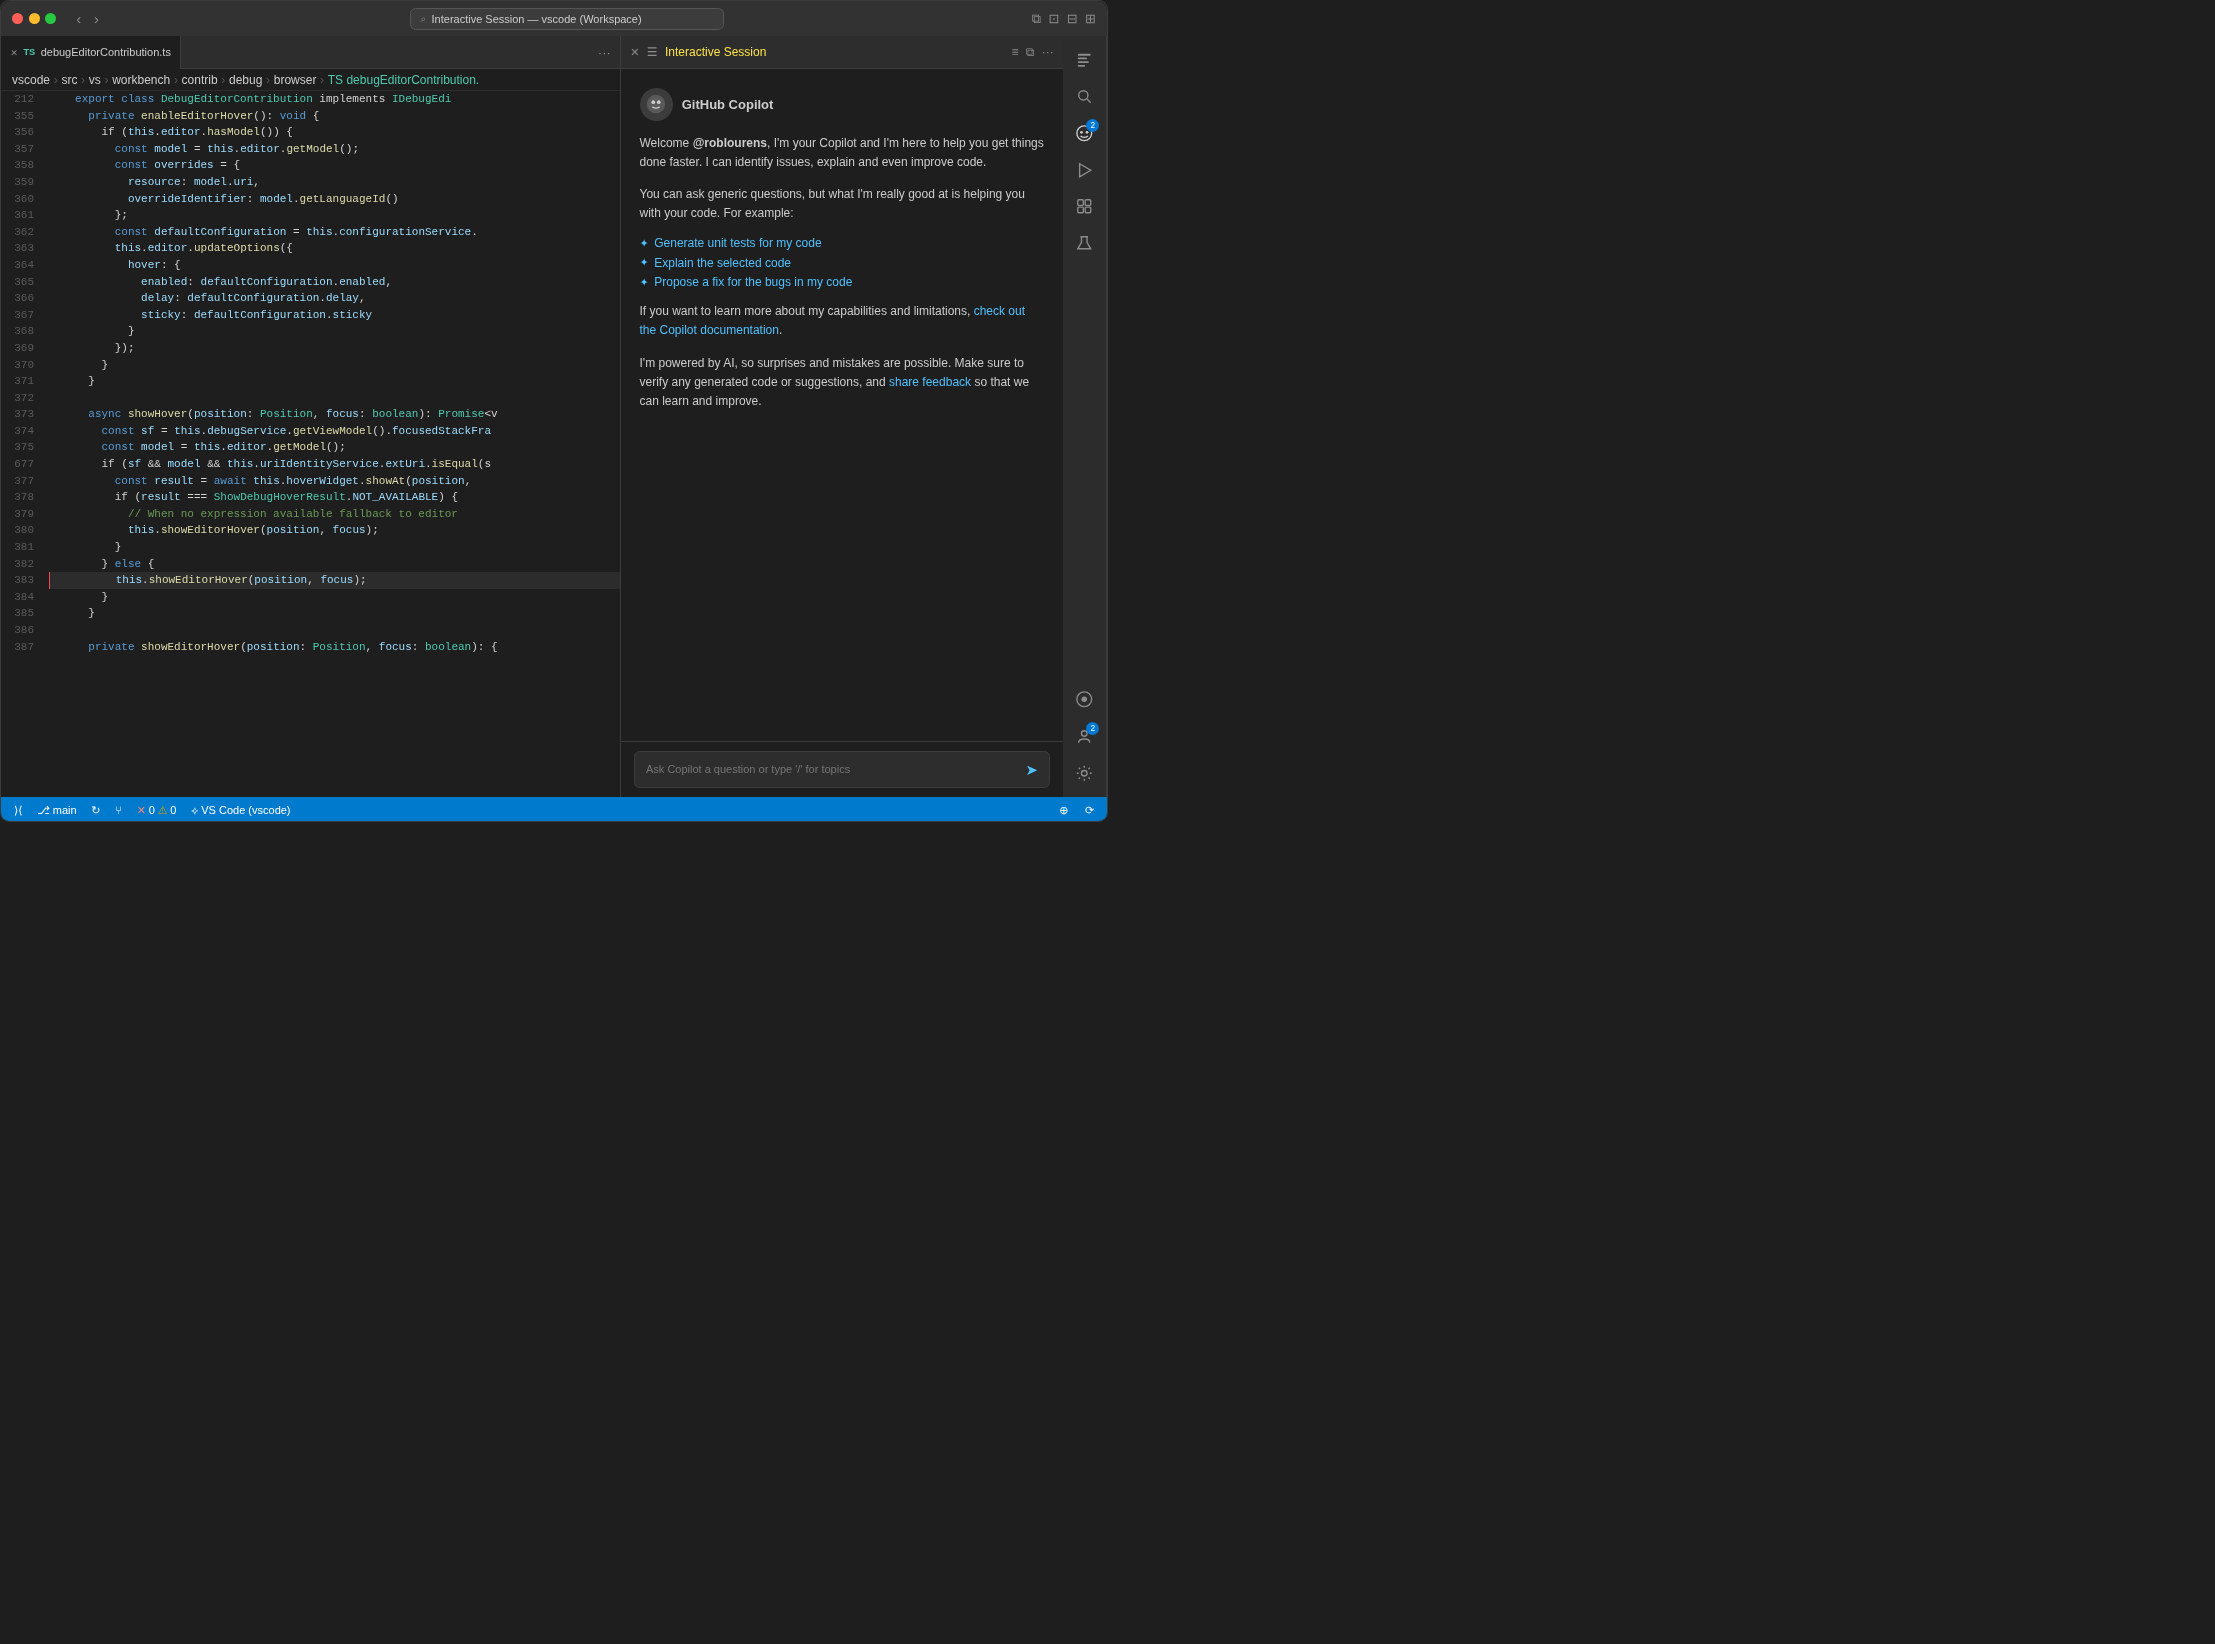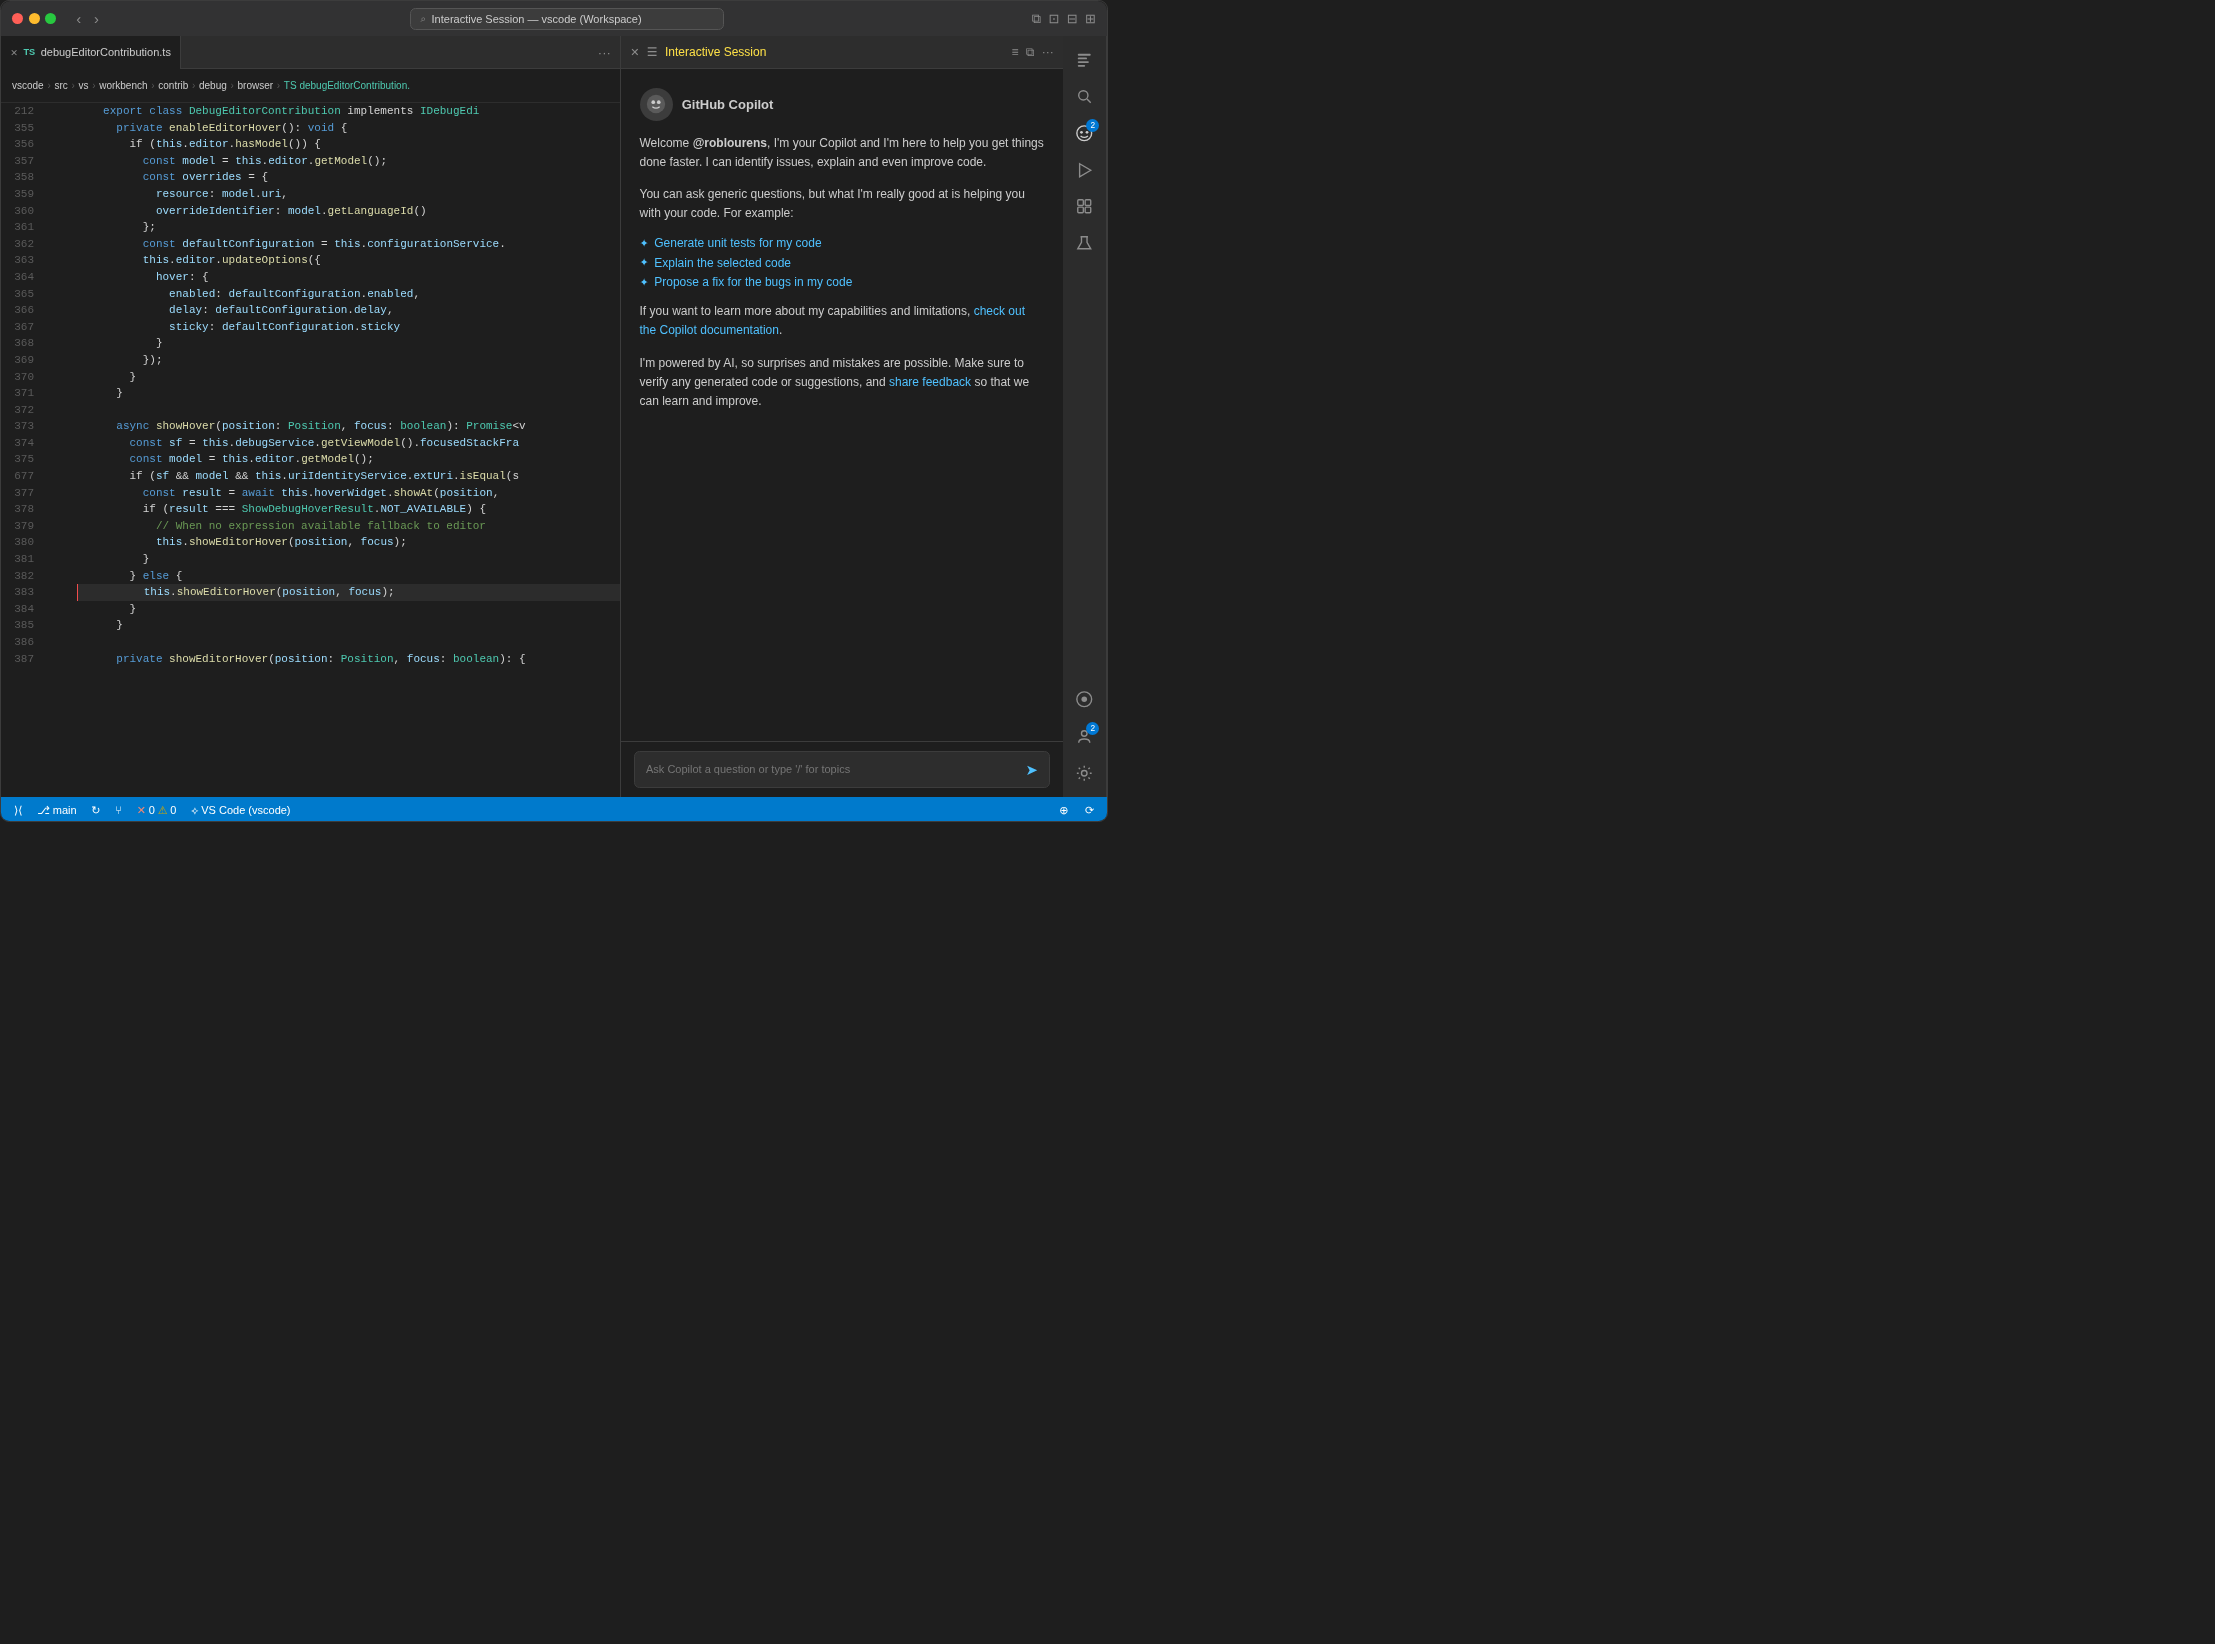--- a/index.html
+++ b/index.html
@@ -179,43 +179,42 @@
       color: #8c8c8c;
       margin-left: auto;
       padding: 0 9.2px;
       font-size: 13px;
       cursor: pointer;
     }
 
     
     .breadcrumb {
       background: #1e1e1e;
-      height: 34px;
+      height: 22px;
       display: flex;
       align-items: center;
       padding: 0 11px;
       gap: 3.7px;
-      font-size: 10px;
+      font-size: 12px;
       color: #8c8c8c;
       border-bottom: 0.9px solid #2d2d2d;
     }
     .breadcrumb-sep { color: #555; }
     .breadcrumb-item { color: #cccccc; }
     .breadcrumb-item.ts { color: #4ec9b0; }
 
     
     .code-editor {
       flex: 1;
       overflow: hidden;
       display: flex;
       font-family: 'Consolas', 'Courier New', monospace;
       font-size: 11px;
       line-height: 16.6px;
       background: #1e1e1e;
-      gap: 28px;
     }
     .line-numbers {
       background: #1e1e1e;
       color: #5a5a5a;
       padding: 0 11px 0 7.4px;
       text-align: right;
       user-select: none;
       min-width: 44px;
     }
     .code-content {

